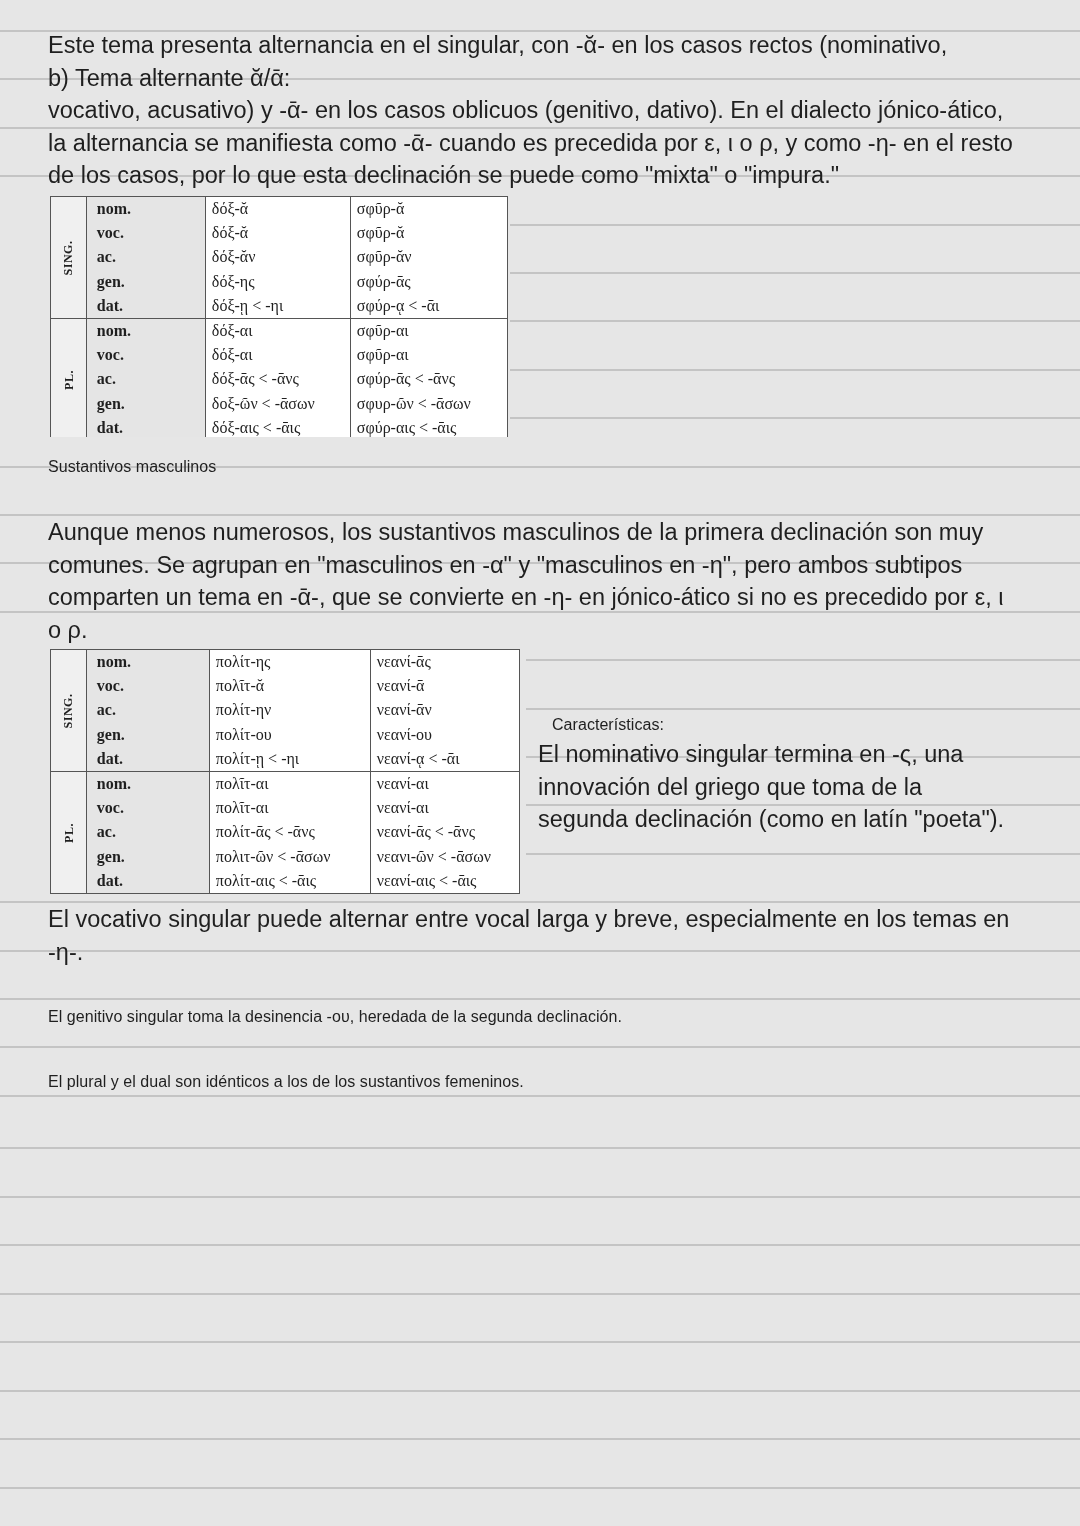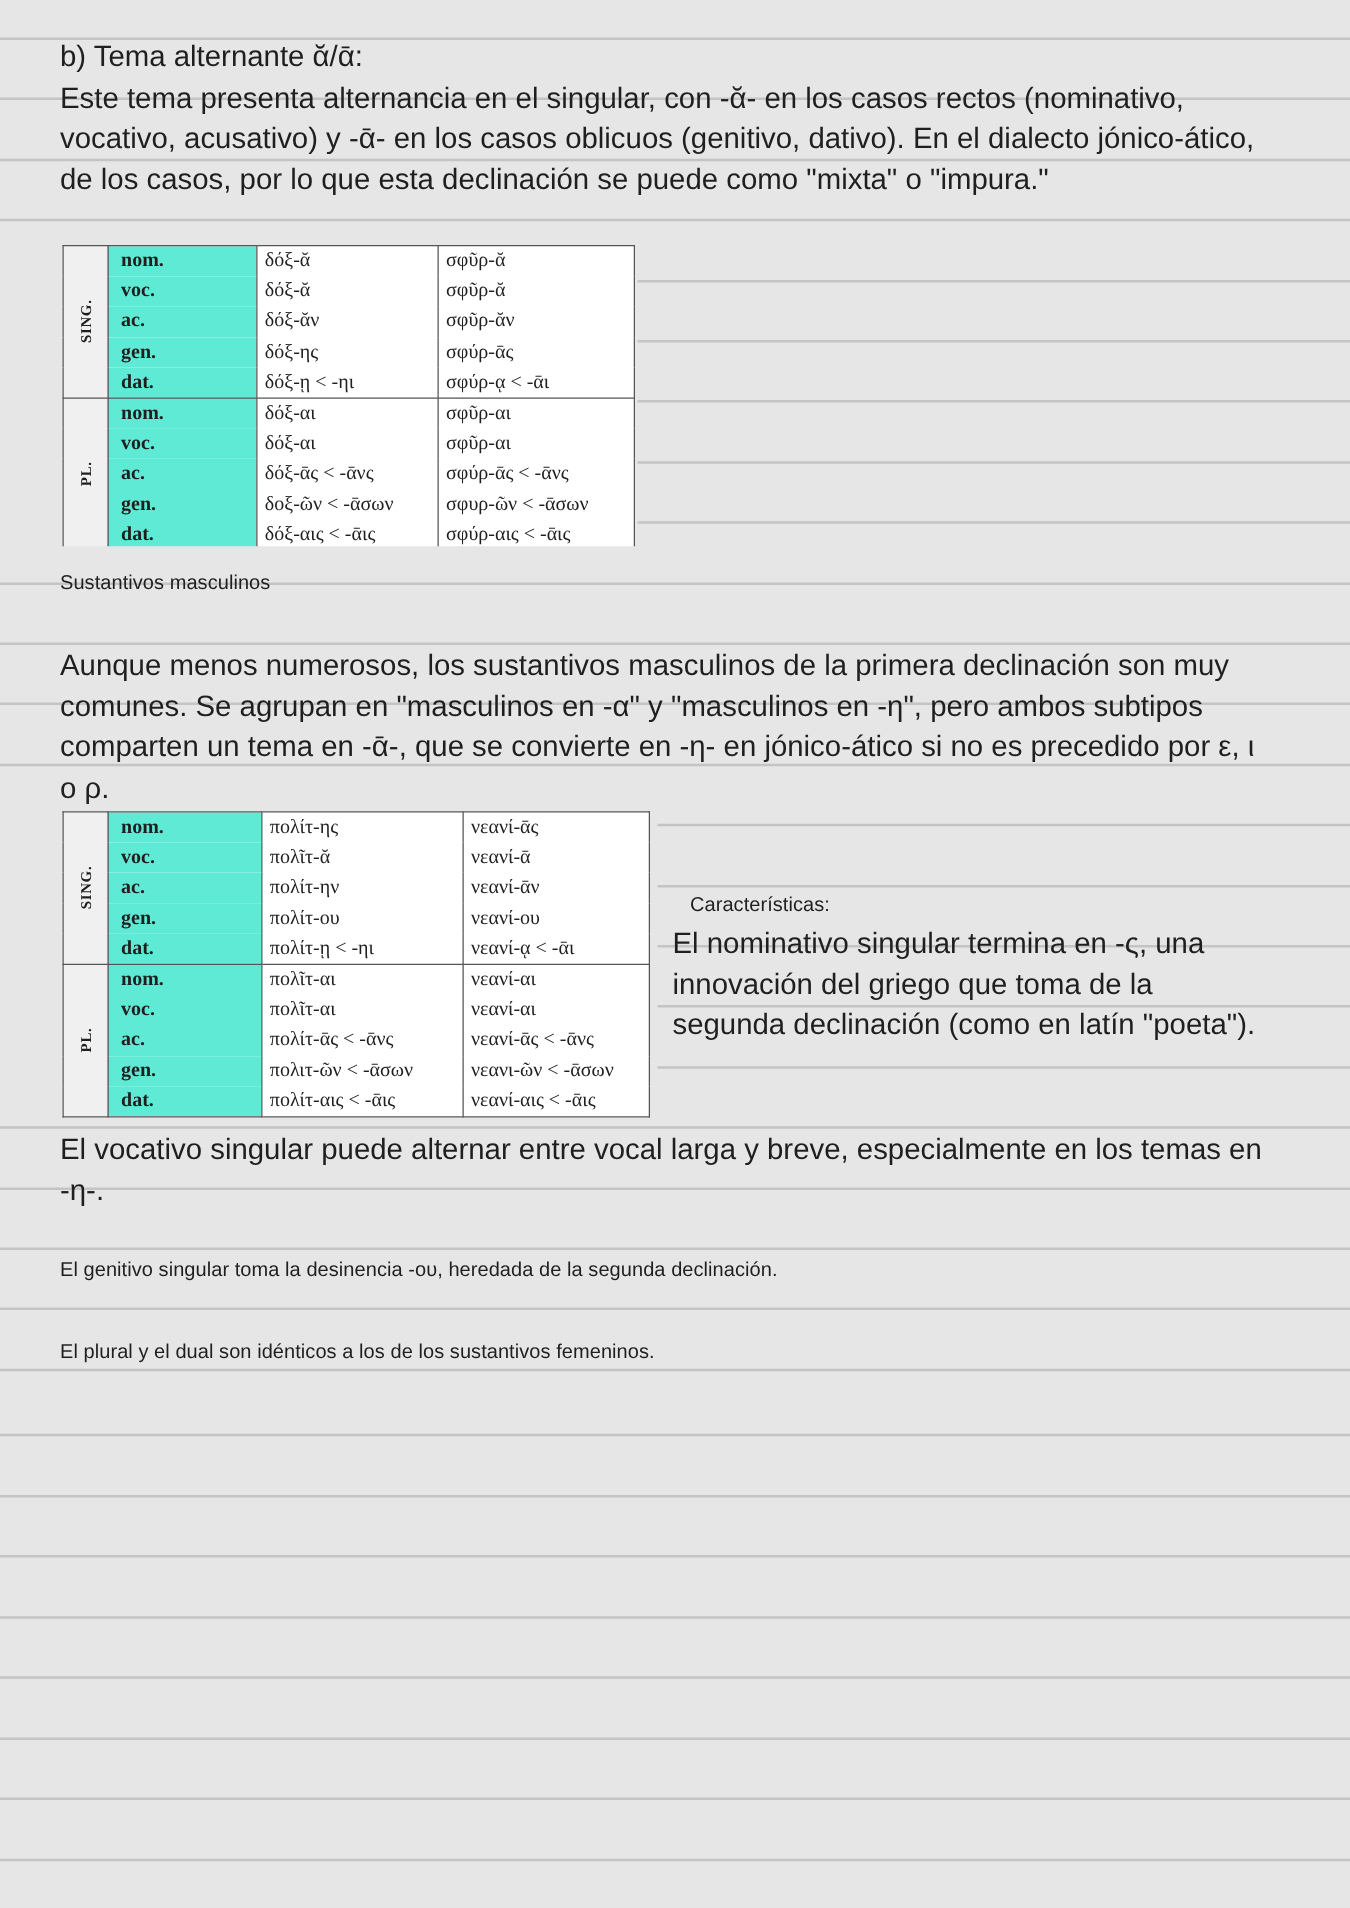--- a/index.html
+++ b/index.html
@@ -15,21 +15,21 @@
   .block { position: absolute; left: 48px; font-size: 23.5px; line-height: 32.5px; }
   .block div { white-space: nowrap; }
 
   table.decl {
     position: absolute; border-collapse: collapse; background: #fff;
     font-family: "Liberation Serif", "DejaVu Serif", serif; font-size: 16px;
   }
   table.decl td { padding: 0 4px; height: 24.2px; line-height: 24px; vertical-align: middle; white-space: nowrap; }
   table.decl .numcell { width: 30px; padding: 0; border: 1px solid #555; background: #f0f0f0; text-align: center; }
   table.decl .numcell span { display: inline-block; transform: rotate(-90deg); font-weight: bold; font-size: 12px; letter-spacing: 0.5px; }
-  table.decl .case { font-weight: bold; background: #5eead4; border-left: 1px solid #555; border-right: 1px solid #555; padding-left: 10px; }
+  table.decl .case { font-weight: bold; background: #e5e5e5; border-left: 1px solid #555; border-right: 1px solid #555; padding-left: 10px; }
   table.decl .form { border-left: 1px solid #555; border-right: 1px solid #555; padding-left: 6px; }
   table.decl tr.grp-top td { border-top: 1px solid #555; }
   table.decl tr.grp-bot td { border-bottom: 1px solid #555; }
   #tbl1 { left: 50px; top: 196px; }
   #tbl1 .case { width: 104px; }
   #tbl1 .form1 { width: 134px; }
   #tbl1 .form2 { width: 146px; }
   #tbl2 { left: 50px; top: 649px; }
   #tbl2 .case { width: 108px; }
   #tbl2 .form1 { width: 150px; }
@@ -67,23 +67,24 @@
   <div class="rule" style="top:1196px"></div>
   <div class="rule" style="top:1244px"></div>
   <div class="rule" style="top:1293px"></div>
   <div class="rule" style="top:1341px"></div>
   <div class="rule" style="top:1390px"></div>
   <div class="rule" style="top:1438px"></div>
   <div class="rule" style="top:1487px"></div>
 </div>
 
 <div class="block" style="top:29px">
+  <div>Este tema presenta alternancia en el singular, con -ᾰ- en los casos rectos (nominativo,</div>
   <div>b) Tema alternante ᾰ/ᾱ:</div>
-  <div>Este tema presenta alternancia en el singular, con -ᾰ- en los casos rectos (nominativo,</div>
   <div>vocativo, acusativo) y -ᾱ- en los casos oblicuos (genitivo, dativo). En el dialecto jónico-ático,</div>
+  <div>la alternancia se manifiesta como -ᾱ- cuando es precedida por ε, ι o ρ, y como -η- en el resto</div>
   <div>de los casos, por lo que esta declinación se puede como "mixta" o "impura."</div>
 </div>
 
 <table class="decl" id="tbl1">
   <tbody>
       <tr class="grp-top">
     <td class="numcell" rowspan="5"><span>SING.</span></td>
     <td class="case">nom.</td>
     <td class="form form1">δόξ-ᾰ</td>
     <td class="form form2">σφῦρ-ᾰ</td>

